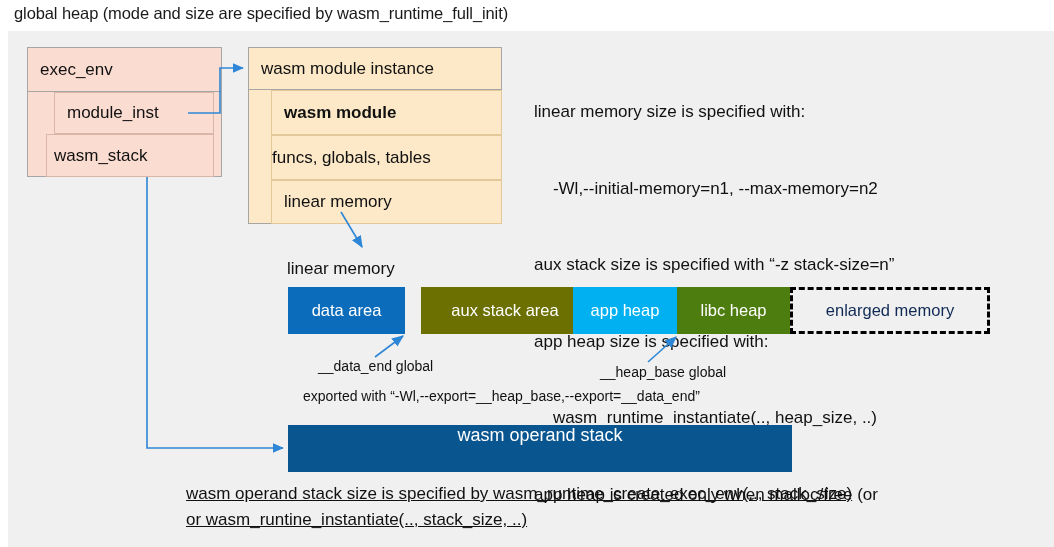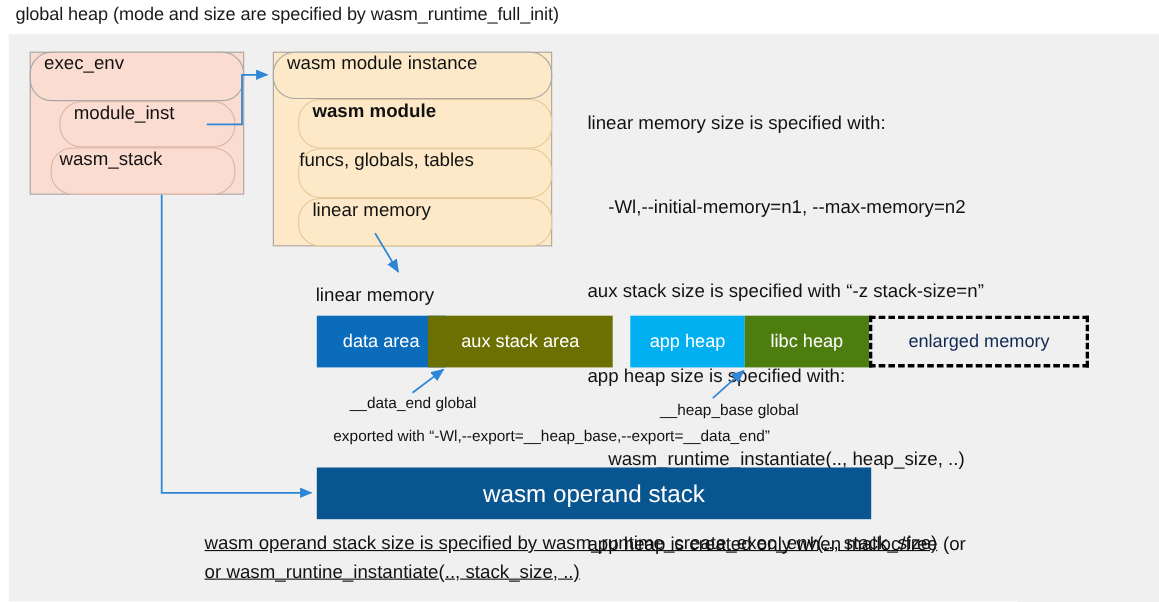--- a/index.html
+++ b/index.html
@@ -43,23 +43,23 @@
 
   
   .box {
     position: absolute;
     box-sizing: border-box;
   }
   .box-row {
     position: absolute;
     box-sizing: border-box;
     display: flex;
-    font-size: 17px;
-    color: #111111;
-    border-radius: 20px;
+    align-items: center;
+    font-size: 17px;
+    color: #111111;
   }
   .box-row span {
     display: block;
     white-space: nowrap;
   }
 
   
   .env-outer {
     border: 1px solid #a6a6a6;
     background: #fadcd1;
@@ -118,23 +118,22 @@
   .seg-dashed {
     border: 3px dashed #000000;
     background: #f0f0f0;
     color: #102a54;
   }
 
   
   .opstack {
     position: absolute;
     display: flex;
-    align-items: center;
     justify-content: center;
-    font-size: 22px;
+    font-size: 18px;
     color: #ffffff;
     white-space: nowrap;
   }
 
   
   .cap {
     position: absolute;
     font-size: 14px;
     color: #111111;
     white-space: nowrap;
@@ -199,21 +198,21 @@
     <div>    wasm_runtime_instantiate(.., heap_size, ..)</div>
     <div>app heap is created only when malloc/free (or</div>
     
   </div>
 
   <div class="lm-label" style="left:287px; top:259px;">linear memory</div>
 
   <div class="seg" style="left:288px; width:117px; background:#0a6cba;">
     <span>data area</span>
   </div>
-  <div class="seg" style="left:389px; width:168px; background:#6b7000;">
+  <div class="seg" style="left:421px; width:168px; background:#6b7000;">
     <span>aux stack area</span>
   </div>
   <div class="seg" style="left:573px; width:104px; background:#00b0f0;">
     <span>app heap</span>
   </div>
   <div class="seg" style="left:677px; width:113px; background:#4d7c0f;">
     <span>libc heap</span>
   </div>
   <div class="seg seg-dashed" style="left:790px; width:200px;">
     <span>enlarged memory</span>

